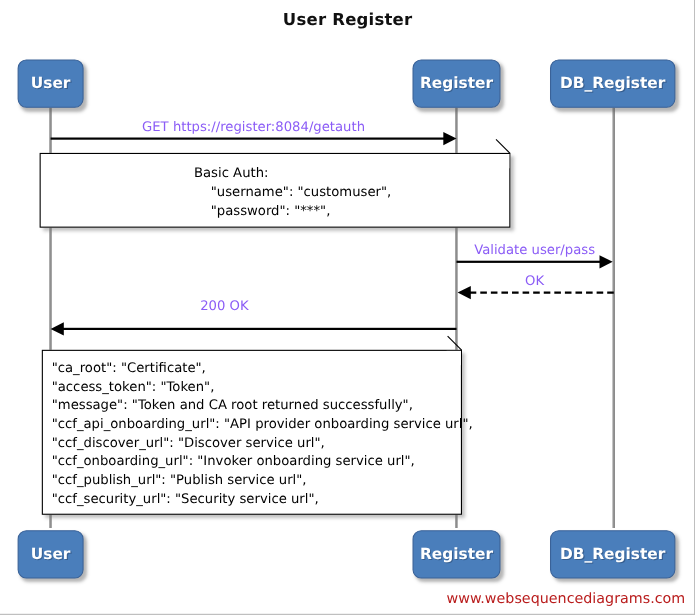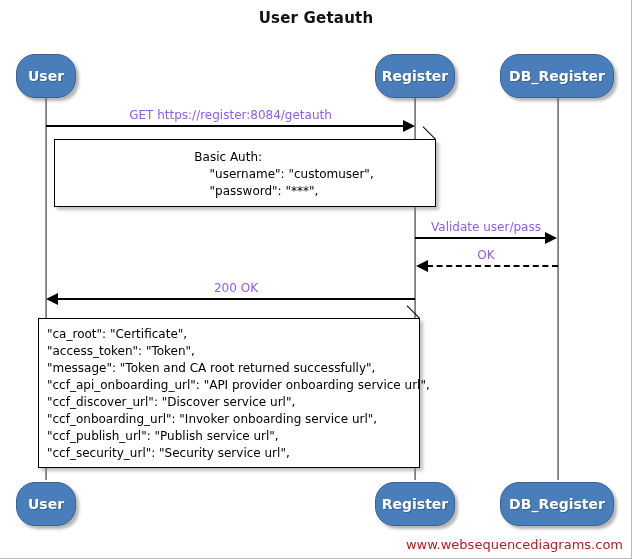--- a/index.html
+++ b/index.html
@@ -34,21 +34,21 @@
     color: #111111;
     letter-spacing: 0.2px;
   }
 
   
   .actor {
     position: absolute;
     box-sizing: border-box;
     background: #4a7ebb;
     border: 1px solid #3a6298;
-    border-radius: 19px;
+    border-radius: 8px;
     color: #ffffff;
     font-family: "DejaVu Sans", "Liberation Sans", sans-serif;
     font-weight: bold;
     font-size: 14px;
     display: flex;
     align-items: center;
     justify-content: center;
     box-shadow: 3px 3px 3px rgba(90,90,90,0.45);
     text-shadow: 1px 1px 0 rgba(40,70,110,0.55);
     white-space: nowrap;
@@ -149,56 +149,56 @@
     font-size: 13px;
     color: #b91c1c;
     white-space: nowrap;
   }
 </style>
 </head>
 <body>
 
 <div id="canvas">
 
-  <div class="diagram-title">User Getauth</div>
+  <div class="diagram-title">User Register</div>
 
   <div class="lifeline" style="left:45px; top:98px; height:382px;"></div>
   <div class="lifeline" style="left:414px; top:98px; height:382px;"></div>
   <div class="lifeline" style="left:557px; top:98px; height:382px;"></div>
 
   <div class="actor" style="left:16px; top:54px; width:60px; height:44px;">
     <span>User</span>
   </div>
   <div class="actor" style="left:375px; top:54px; width:80px; height:44px;">
     <span>Register</span>
   </div>
   <div class="actor" style="left:500px; top:54px; width:114px; height:44px;">
     <span>DB_Register</span>
   </div>
 
   <div class="msg-label" style="left:46px; top:108px; width:369px;">GET https://register:8084/getauth</div>
   <div class="msg-line" style="left:46px; top:125px; width:358px;"></div>
   <div class="arrow-head right" style="left:403px; top:120px;"></div>
 
-  <div class="note" style="left:54px; top:139px; width:382px; height:68px;text-decoration:underline;">
+  <div class="note" style="left:36px; top:139px; width:428px; height:68px;text-decoration:underline;">
     <div class="note-fold"></div>
     <div class="note-text" style="left:105px; top:9px;">         Basic Auth:
              "username": "customuser",
              "password": "***",</div>
   </div>
 
   <div class="msg-label" style="left:415px; top:220px; width:142px;text-align:center;">Validate user/pass</div>
   <div class="msg-line" style="left:415px; top:237px; width:131px;"></div>
   <div class="arrow-head right" style="left:545px; top:232px;"></div>
 
   <div class="msg-label" style="left:415px; top:248px; width:142px;text-align:center;">OK</div>
   <div class="msg-line dashed" style="left:427px; top:265px; width:131px;"></div>
   <div class="arrow-head left" style="left:416px; top:260px;"></div>
 
-  <div class="msg-label" style="left:46px; top:281px; width:316px;padding-left:32px;">200 OK</div>
+  <div class="msg-label" style="left:46px; top:271px; width:316px;">200 OK</div>
   <div class="msg-line" style="left:57px; top:298px; width:358px;"></div>
   <div class="arrow-head left" style="left:46px; top:293px;"></div>
 
   <div class="note" style="left:38px; top:318px; width:382px; height:150px;">
     <div class="note-fold"></div>
     <div class="note-text" style="left:8px; top:7px;">"ca_root": "Certificate",
 "access_token": "Token",
 "message": "Token and CA root returned successfully",
 "ccf_api_onboarding_url": "API provider onboarding service url",
 "ccf_discover_url": "Discover service url",

